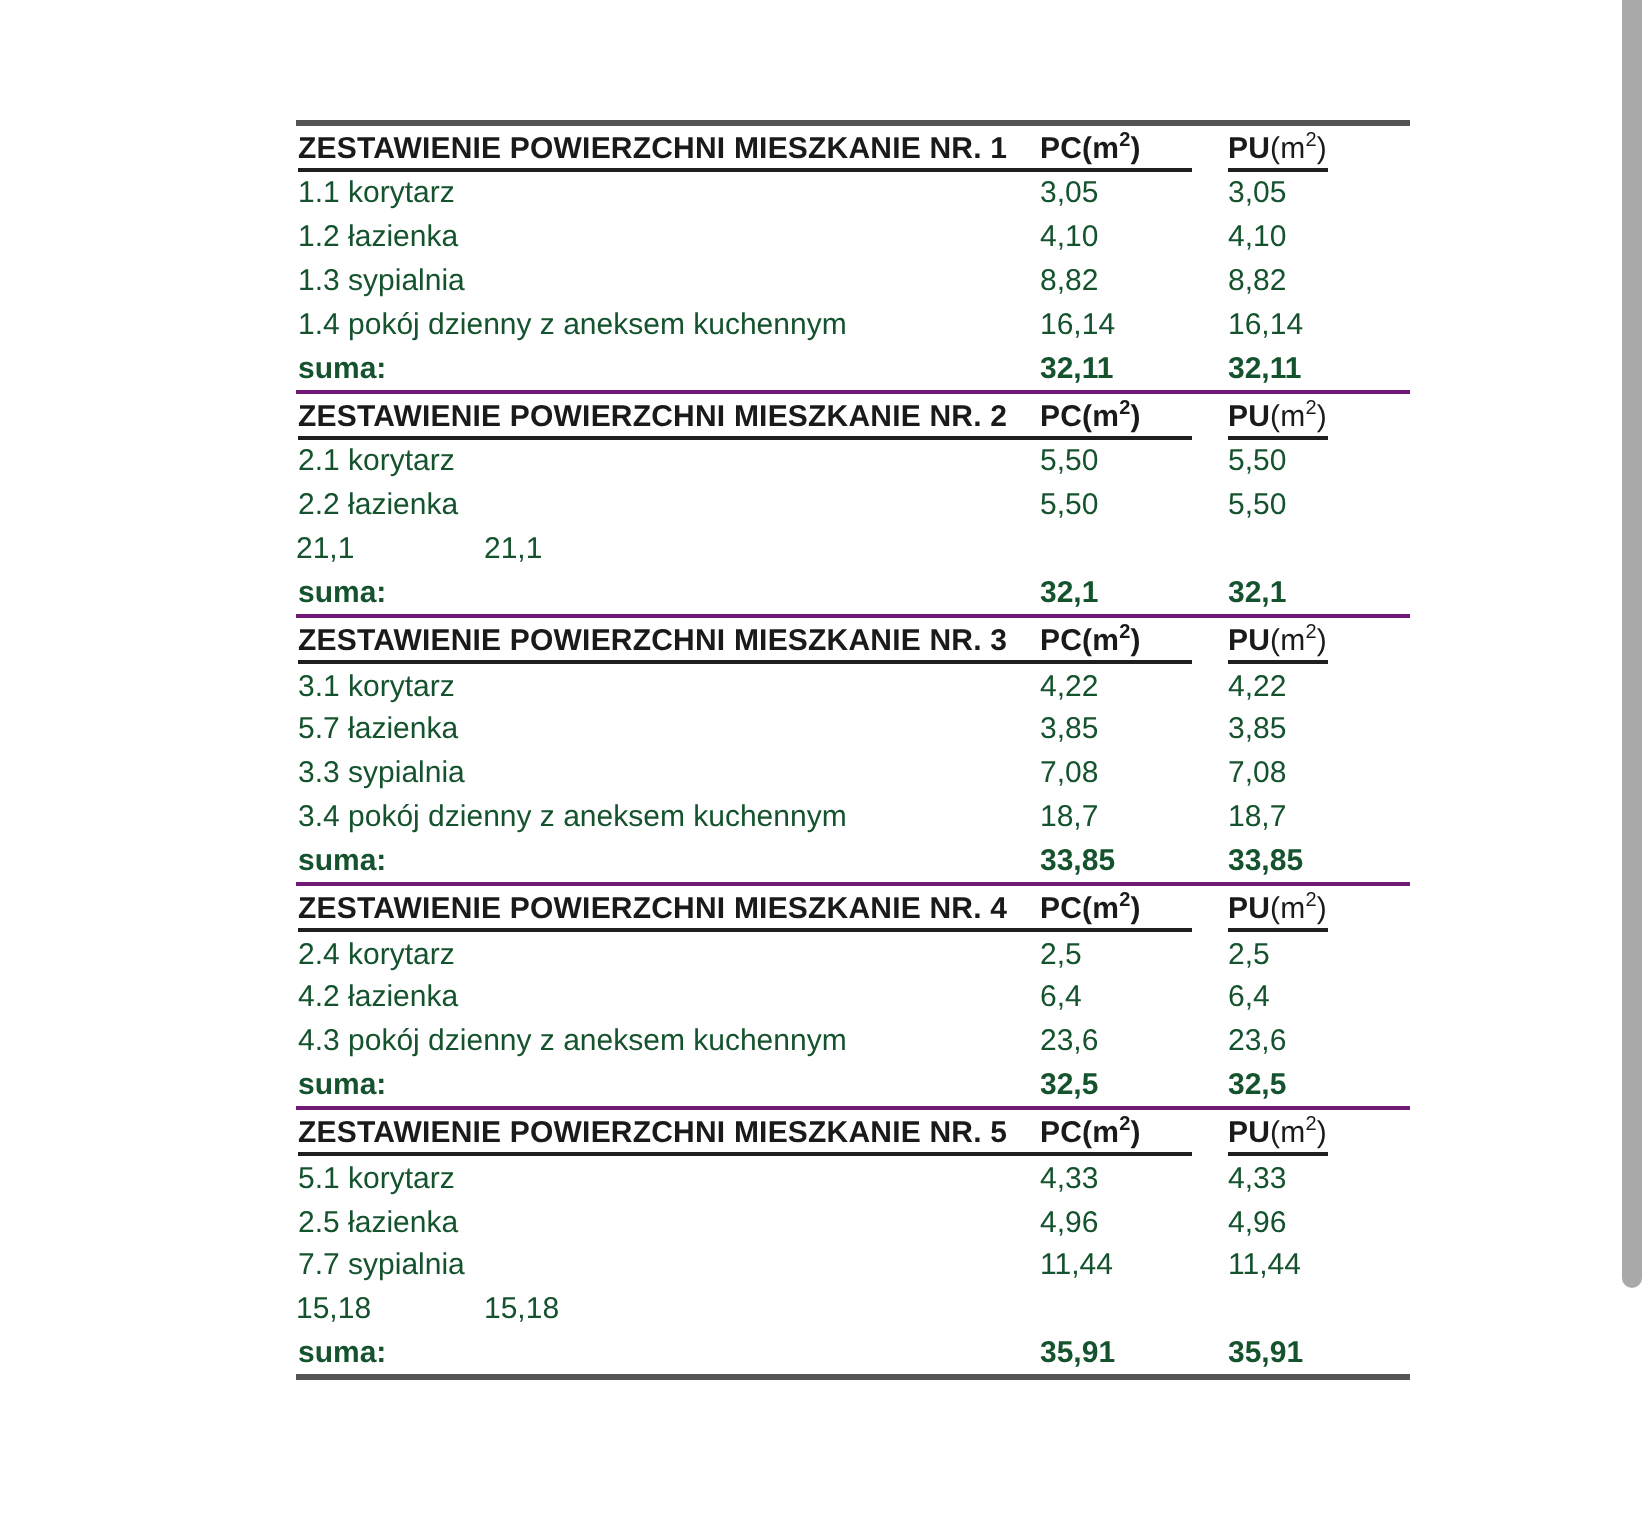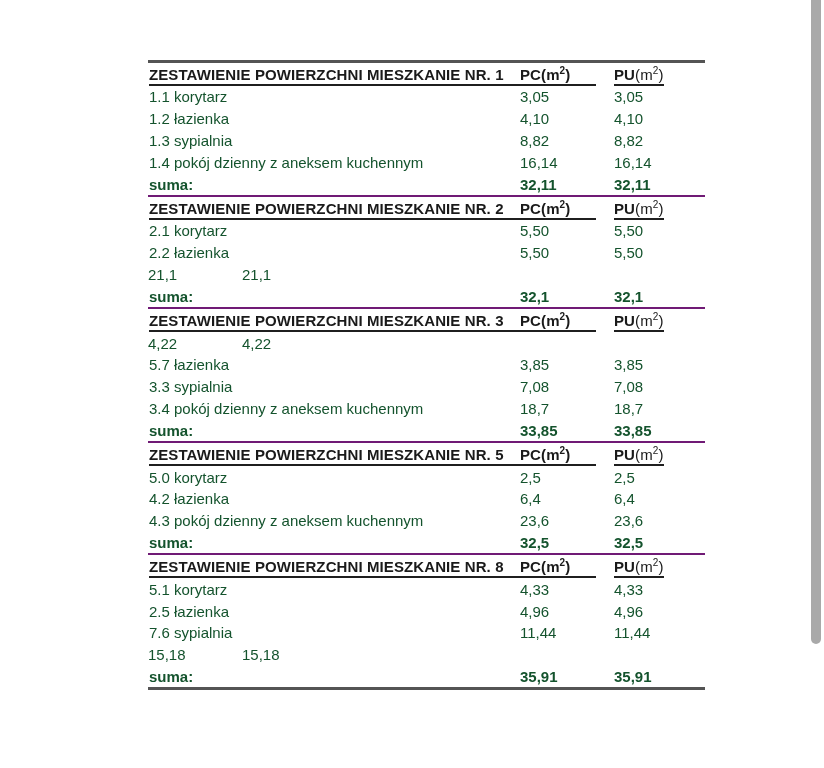--- a/index.html
+++ b/index.html
@@ -108,20 +108,21 @@
       </div>
     </div>
 
     <div class="section">
       <div class="hrow">
         <div class="c1"><span class="u">ZESTAWIENIE POWIERZCHNI MIESZKANIE NR. 3</span></div>
         <div class="c2"><span class="u"><span>PC(m</span><sup>2</sup><span>)</span></span></div>
         <div class="c3"><span class="u"><span>PU</span><span class="norm">(m</span><sup class="norm">2</sup><span class="norm">)</span></span></div>
       </div>
       <div class="row">
+        <div class="c1">3.1 korytarz</div>
         <div class="c2">4,22</div>
         <div class="c3">4,22</div>
       </div>
       <div class="row">
         <div class="c1">5.7 łazienka</div>
         <div class="c2">3,85</div>
         <div class="c3">3,85</div>
       </div>
       <div class="row">
         <div class="c1">3.3 sypialnia</div>
@@ -135,26 +136,26 @@
       </div>
       <div class="row suma">
         <div class="c1">suma:</div>
         <div class="c2">33,85</div>
         <div class="c3">33,85</div>
       </div>
     </div>
 
     <div class="section">
       <div class="hrow">
-        <div class="c1"><span class="u">ZESTAWIENIE POWIERZCHNI MIESZKANIE NR. 5</span></div>
-        <div class="c2"><span class="u"><span>PC(m</span><sup>2</sup><span>)</span></span></div>
-        <div class="c3"><span class="u"><span>PU</span><span class="norm">(m</span><sup class="norm">2</sup><span class="norm">)</span></span></div>
-      </div>
-      <div class="row">
-        <div class="c1">5.0 korytarz</div>
+        <div class="c1"><span class="u">ZESTAWIENIE POWIERZCHNI MIESZKANIE NR. 4</span></div>
+        <div class="c2"><span class="u"><span>PC(m</span><sup>2</sup><span>)</span></span></div>
+        <div class="c3"><span class="u"><span>PU</span><span class="norm">(m</span><sup class="norm">2</sup><span class="norm">)</span></span></div>
+      </div>
+      <div class="row">
+        <div class="c1">2.4 korytarz</div>
         <div class="c2">2,5</div>
         <div class="c3">2,5</div>
       </div>
       <div class="row">
         <div class="c1">4.2 łazienka</div>
         <div class="c2">6,4</div>
         <div class="c3">6,4</div>
       </div>
       <div class="row">
         <div class="c1">4.3 pokój dzienny z aneksem kuchennym</div>
@@ -163,36 +164,36 @@
       </div>
       <div class="row suma">
         <div class="c1">suma:</div>
         <div class="c2">32,5</div>
         <div class="c3">32,5</div>
       </div>
     </div>
 
     <div class="section">
       <div class="hrow">
-        <div class="c1"><span class="u">ZESTAWIENIE POWIERZCHNI MIESZKANIE NR. 8</span></div>
+        <div class="c1"><span class="u">ZESTAWIENIE POWIERZCHNI MIESZKANIE NR. 5</span></div>
         <div class="c2"><span class="u"><span>PC(m</span><sup>2</sup><span>)</span></span></div>
         <div class="c3"><span class="u"><span>PU</span><span class="norm">(m</span><sup class="norm">2</sup><span class="norm">)</span></span></div>
       </div>
       <div class="row">
         <div class="c1">5.1 korytarz</div>
         <div class="c2">4,33</div>
         <div class="c3">4,33</div>
       </div>
       <div class="row">
         <div class="c1">2.5 łazienka</div>
         <div class="c2">4,96</div>
         <div class="c3">4,96</div>
       </div>
       <div class="row">
-        <div class="c1">7.6 sypialnia</div>
+        <div class="c1">7.7 sypialnia</div>
         <div class="c2">11,44</div>
         <div class="c3">11,44</div>
       </div>
       <div class="row">
         <div class="c2">15,18</div>
         <div class="c3">15,18</div>
       </div>
       <div class="row suma">
         <div class="c1">suma:</div>
         <div class="c2">35,91</div>

